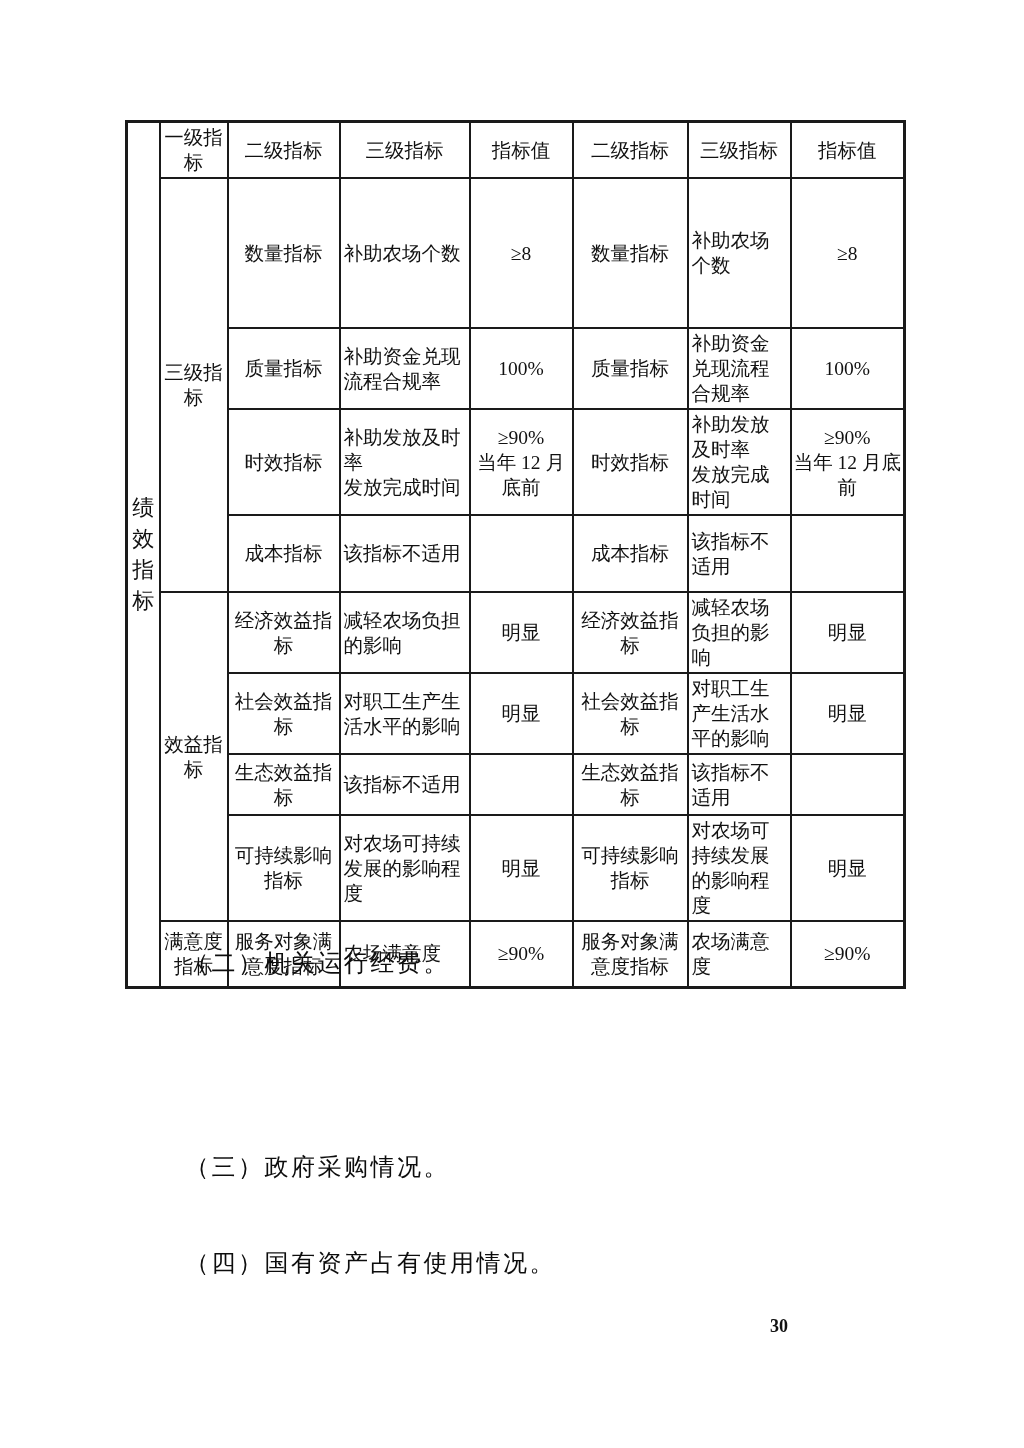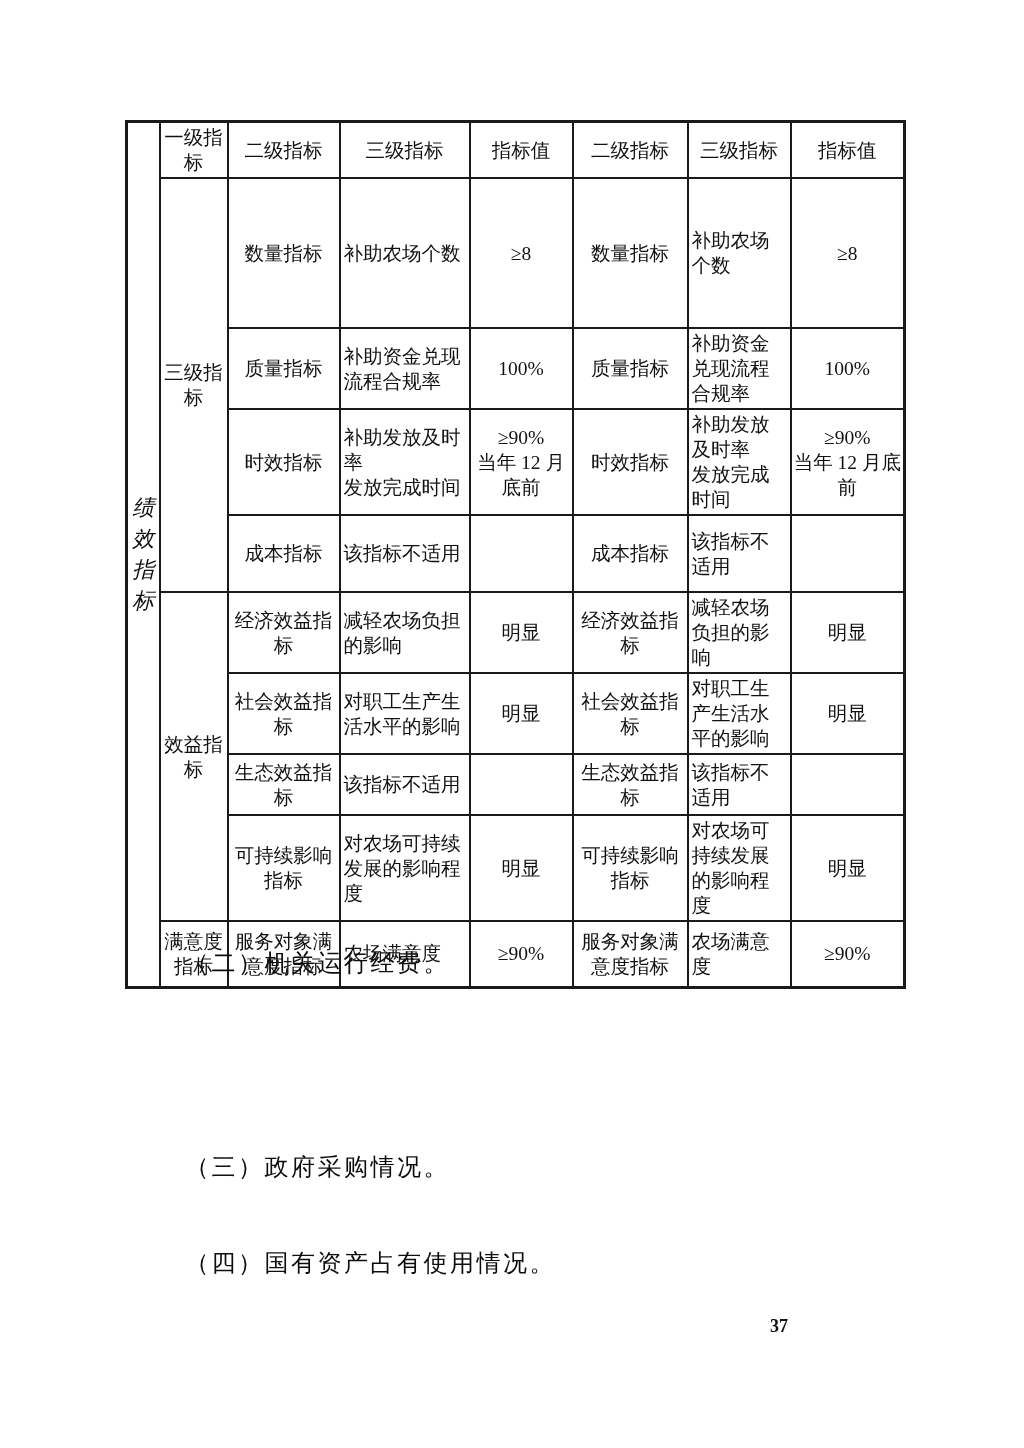--- a/index.html
+++ b/index.html
@@ -37,21 +37,20 @@
   }
   table.perf td.cell-left {
     text-align: left;
     padding: 2px 1px 2px 3px;
   }
   table.perf td.vlabel {
     font-size: 22px;
     line-height: 31px;
     padding: 0;
     letter-spacing: 0;
-    font-style: italic;
   }
   tr.row-hdr { height: 55px; }
   tr.row-1 { height: 150px; }
   tr.row-2 { height: 76px; }
   tr.row-3 { height: 94px; }
   tr.row-4 { height: 77px; }
   tr.row-5 { height: 65px; }
   tr.row-6 { height: 76px; margin-top: 44px; }
   tr.row-7 { height: 61px; }
   tr.row-8 { height: 78px; }
@@ -196,15 +195,15 @@
         <td class="cell-left">农场满意度</td>
         <td>≥90%</td>
       </tr>
     </tbody>
   </table>
 
   <div class="doc-heading" style="top:946px">（二）机关运行经费。</div>
   <div class="doc-heading" style="top:1150px">（三）政府采购情况。</div>
   <div class="doc-heading" style="top:1246px">（四）国有资产占有使用情况。</div>
 
-  <div class="page-number">37</div>
+  <div class="page-number">30</div>
 
 </div>
 
 </body></html>

